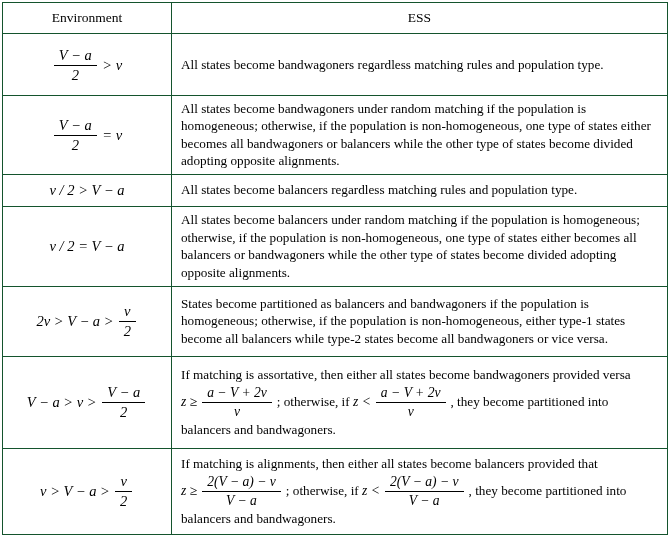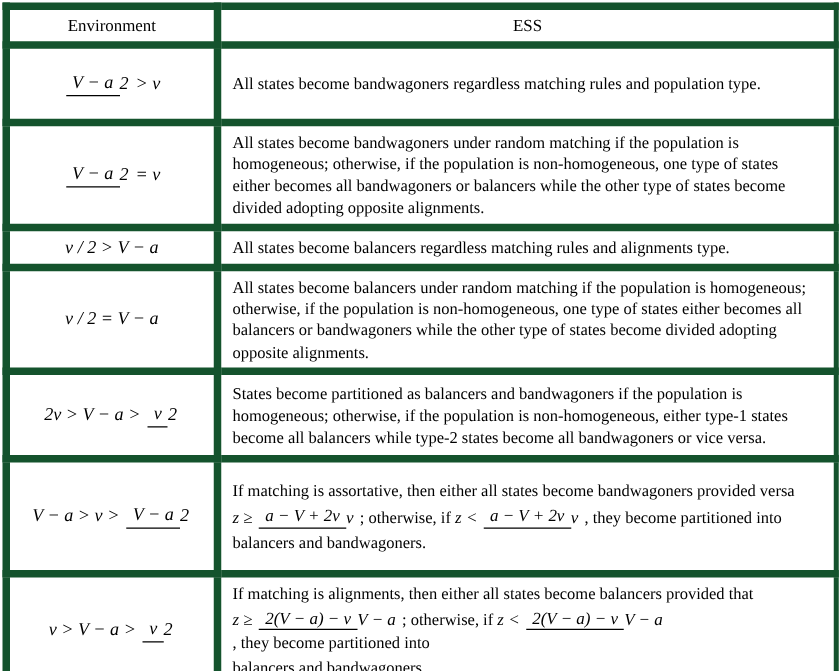--- a/index.html
+++ b/index.html
@@ -12,21 +12,21 @@
     overflow: hidden;
   }
   table.ess-table {
     border-collapse: collapse;
     table-layout: fixed;
     margin: 2px;
     width: 665px;
   }
   col.c-env { width: 169px; }
   col.c-ess { width: 496px; }
-  th, td { border: 6px solid #14532d; }
+  th, td { border: 1px solid #14532d; }
   th.col-header {
     font-weight: normal;
     font-size: 13.5px;
     height: 31px;
     text-align: center;
     vertical-align: middle;
     padding: 0;
   }
   td.env-cell {
     text-align: center;
@@ -44,22 +44,22 @@
     font-style: italic;
     font-size: 14.5px;
   }
   .env-math {
     display: inline-flex;
     align-items: center;
     white-space: pre;
   }
   .frac {
     display: inline-flex;
-    flex-direction: row;
-    align-items: flex-start;
+    flex-direction: column;
+    align-items: center;
     vertical-align: middle;
     line-height: 1.15;
   }
   .frac .num {
     display: block;
     padding: 0 5px 1px 5px;
     border-bottom: 1px solid #000;
   }
   .frac .den {
     display: block;
@@ -115,21 +115,21 @@
       <td class="ess-cell">
         <span class="ess-line">All states become bandwagoners under random matching if the population is homogeneous; otherwise, if the population is non-homogeneous, one type of states either becomes all bandwagoners or balancers while the other type of states become divided adopting opposite alignments.</span>
       </td>
     </tr>
 
     <tr style="height:32px;margin-top:24px;">
       <td class="env-cell">
         <span class="math">v / 2 &gt; V − a</span>
       </td>
       <td class="ess-cell">
-        <span class="ess-line">All states become balancers regardless matching rules and alignments type.</span>
+        <span class="ess-line">All states become balancers regardless matching rules and population type.</span>
       </td>
     </tr>
 
     <tr style="height:80px;">
       <td class="env-cell">
         <span class="math">v / 2 = V − a</span>
       </td>
       <td class="ess-cell">
         <span class="ess-line">All states become balancers under random matching if the population is homogeneous; otherwise, if the population is non-homogeneous, one type of states either becomes all balancers or bandwagoners while the other type of states become divided adopting opposite alignments.</span>
       </td>

